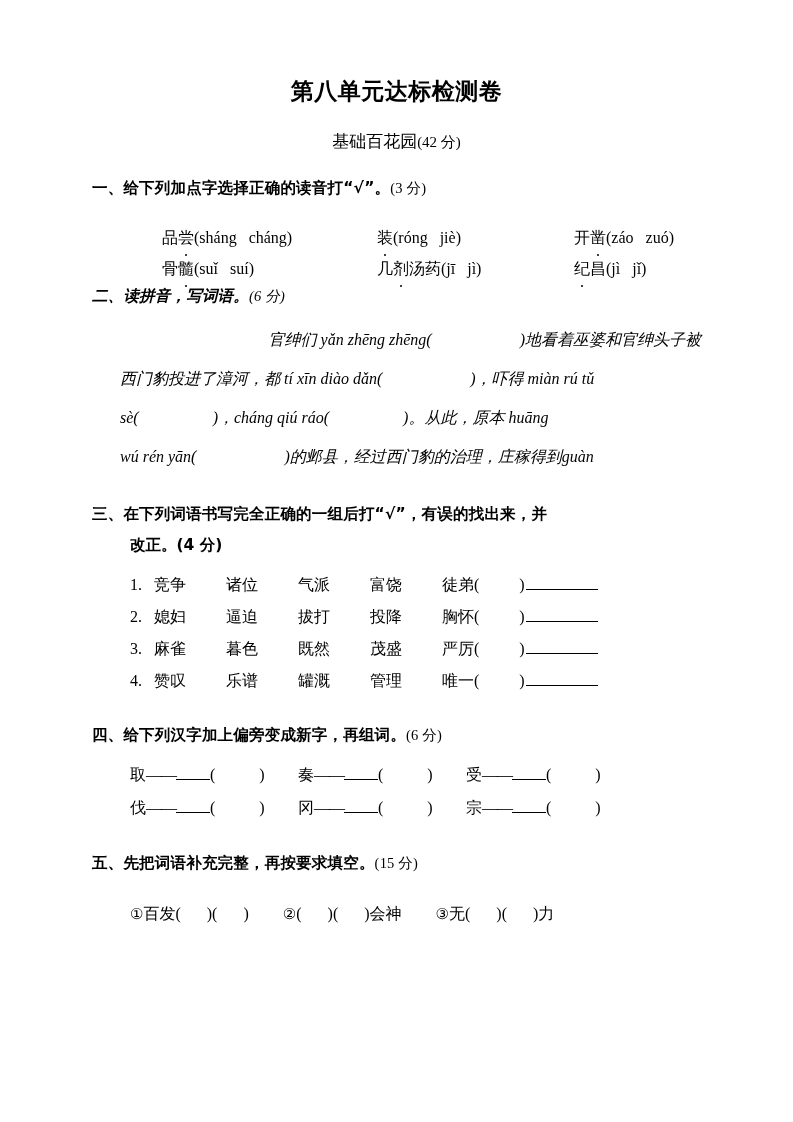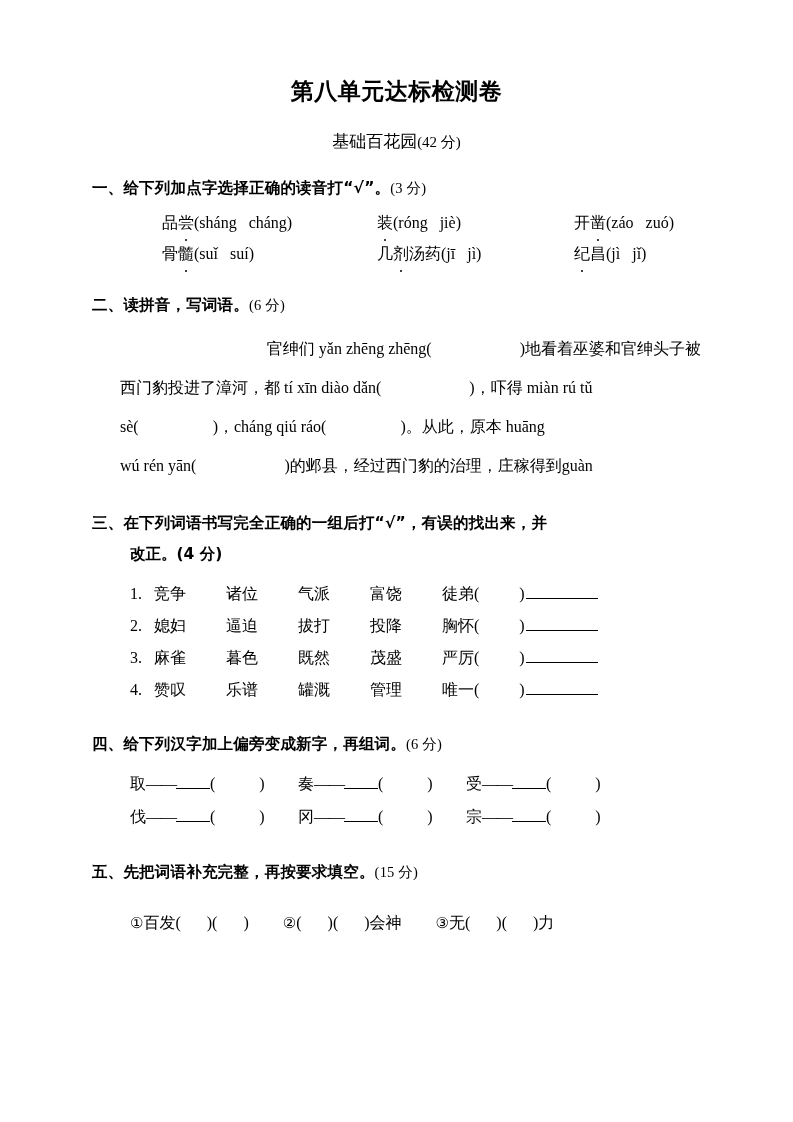--- a/index.html
+++ b/index.html
@@ -60,21 +60,21 @@
   .sec-head-cont {
     font-family: "DejaVu Sans", "Liberation Sans", sans-serif;
     font-weight: bold;
     font-size: 15.5px;
     line-height: 1.62;
     margin: 6px;
     padding-left: 32px;
   }
 
   
-  .sec1-wrap { margin-top: 6px; }
+  .sec1-wrap { margin-top: 21px; }
   .sec1-row {
     display: flex;
     padding-left: 70px;
     line-height: 1.95;
   }
   .sec1-cell {
     font-size: 16px;
     white-space: pre;
   }
   .sec1-cell.c1 { width: 215px; }
@@ -176,21 +176,21 @@
         <div class="sec1-cell c3"><span>开</span><span class="dotted">凿</span><span>(záo   zuó)</span></div>
       </div>
       <div class="sec1-row">
         <div class="sec1-cell c1"><span>骨</span><span class="dotted">髓</span><span>(suǐ   suí)</span></div>
         <div class="sec1-cell c2"><span>几</span><span class="dotted">剂</span><span>汤药</span><span>(jī   jì)</span></div>
         <div class="sec1-cell c3"><span></span><span class="dotted">纪</span><span>昌</span><span>(jì   jǐ)</span></div>
       </div>
     </div>
   </div>
 
-  <div style="margin-top:24px;">
+  <div style="font-style:italic;">
     <div class="sec-head"><span>二、</span><span>读拼音，写词语。</span><span class="pts">(6 分)</span></div>
 
     <div class="sec2-wrap">
       <div class="sec2-line first"><span>官绅们 yǎn zhēng zhēng(</span><span class="gap-lg"></span><span>)地看着巫婆和官绅头子被</span></div>
 
       <div class="sec2-line"><span>西门豹投进了漳河，都 tí xīn diào dǎn(</span><span class="gap-lg"></span><span>)，吓得 miàn rú tǔ</span></div>
 
       <div class="sec2-line"><span>sè(</span><span class="gap-md"></span><span>)，cháng qiú ráo(</span><span class="gap-md"></span><span>)。从此，原本 huāng</span></div>
 
       <div class="sec2-line"><span>wú rén yān(</span><span class="gap-lg"></span><span>)的邺县，经过西门豹的治理，庄稼得到guàn</span></div>

